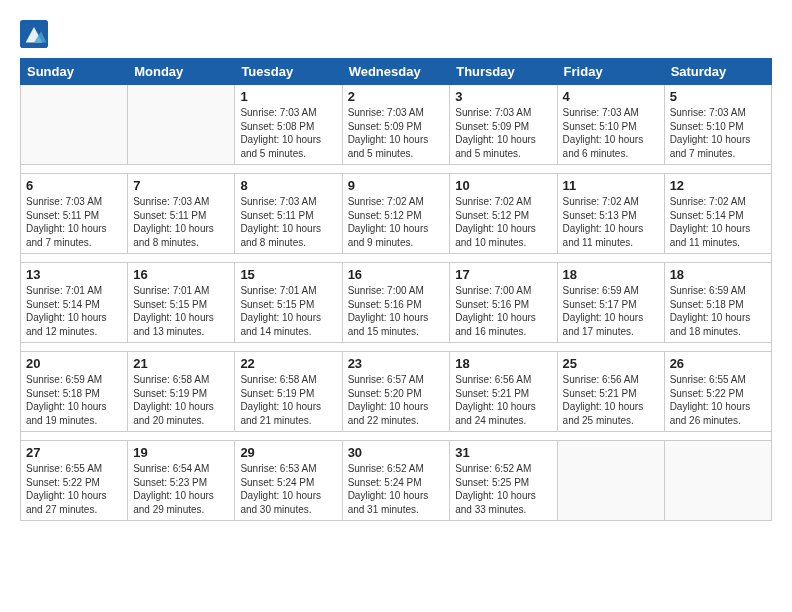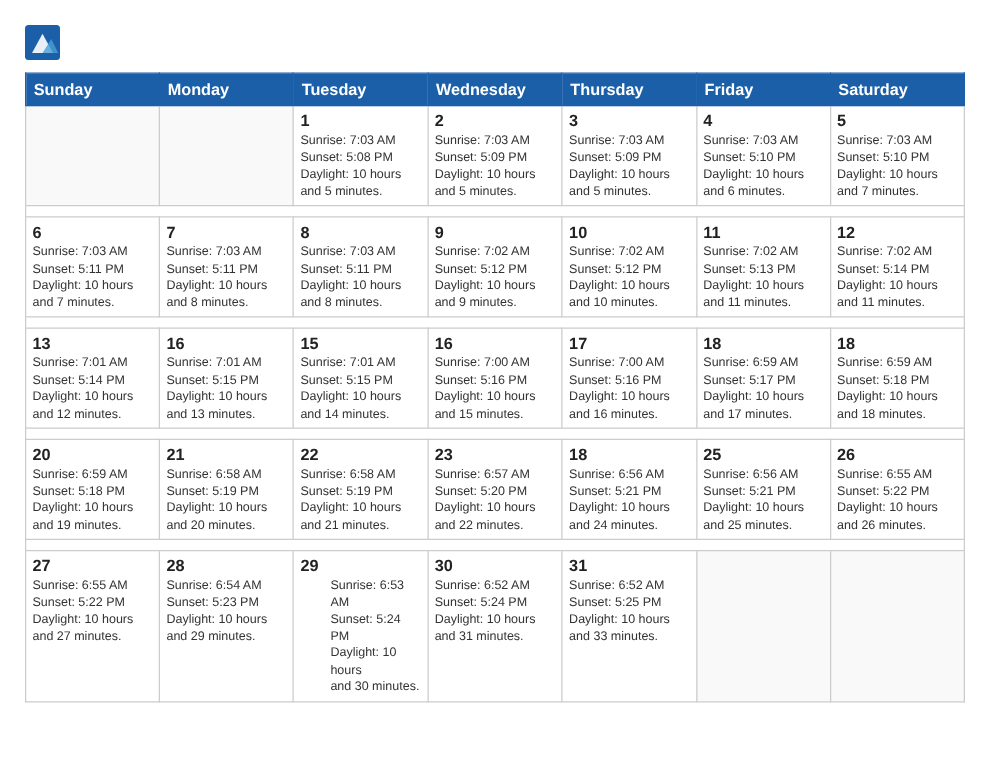--- a/index.html
+++ b/index.html
@@ -331,29 +331,29 @@
       </tr>
       <tr class="week-row">
         <td>
           <div class="day-num">27</div>
           <div class="day-info" style="white-space: pre-line;">Sunrise: 6:55 AM
 Sunset: 5:22 PM
 Daylight: 10 hours
 and 27 minutes.</div>
         </td>
         <td>
-          <div class="day-num">28</div>
+          <div class="day-num">19</div>
           <div class="day-info" style="white-space: pre-line;">Sunrise: 6:54 AM
 Sunset: 5:23 PM
 Daylight: 10 hours
 and 29 minutes.</div>
         </td>
         <td>
           <div class="day-num">29</div>
-          <div class="day-info" style="white-space: pre-line; margin-left: 24px;">Sunrise: 6:53 AM
+          <div class="day-info" style="white-space: pre-line;">Sunrise: 6:53 AM
 Sunset: 5:24 PM
 Daylight: 10 hours
 and 30 minutes.</div>
         </td>
         <td>
           <div class="day-num">30</div>
           <div class="day-info" style="white-space: pre-line;">Sunrise: 6:52 AM
 Sunset: 5:24 PM
 Daylight: 10 hours
 and 31 minutes.</div>

